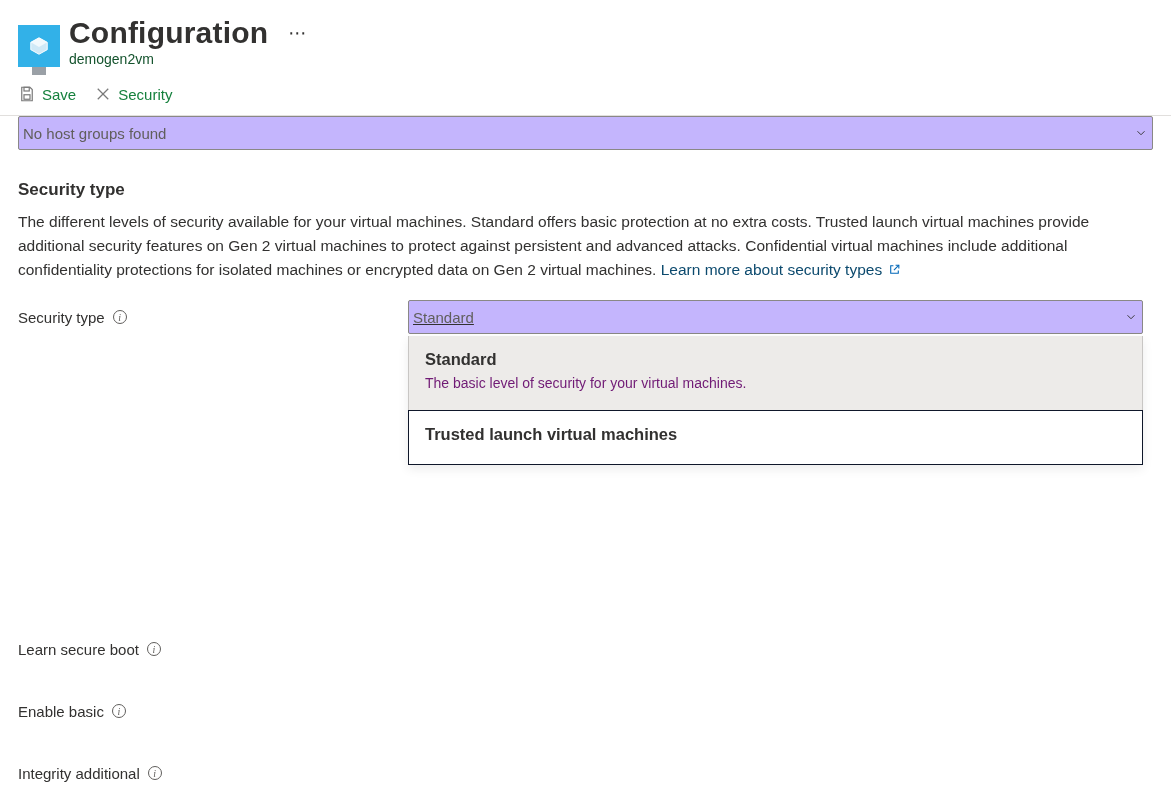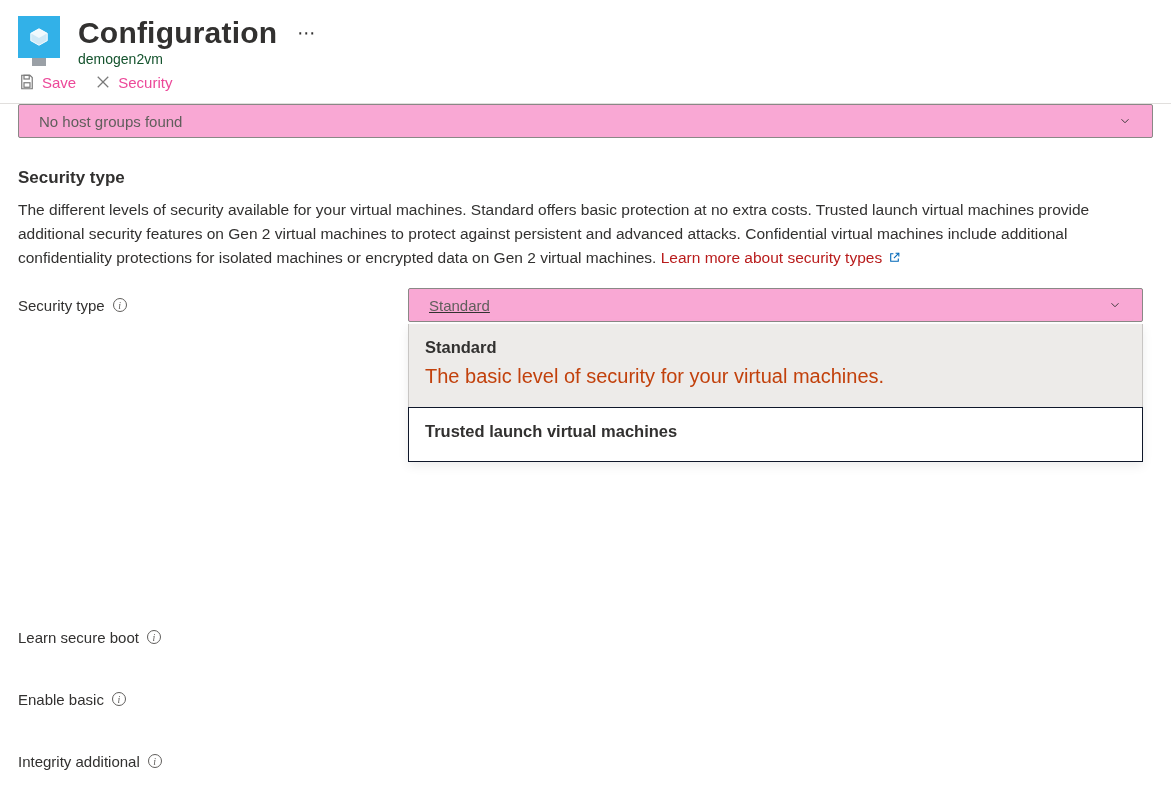--- a/index.html
+++ b/index.html
@@ -9,22 +9,23 @@
     color: #323130;
     background: #ffffff;
     font-size: 14px;
   }
   .page {
     padding: 16px 18px 40px 18px;
     width: 1171px;
   }
   .header-row {
     display: flex;
-    align-items: flex-start;
-    gap: 18px;
+    align-items: flex-end;
+    gap: 9px;
+    margin-bottom: 12px;
   }
   .resource-icon-box {
     width: 42px;
     height: 42px;
     background: #32b1e8;
     display: flex;
     align-items: center;
     justify-content: center;
     position: relative;
   }
@@ -60,57 +61,57 @@
     align-items:center;
     gap: 18px;
     padding: 6px 0 10px 0;
     color:#7a7a7a;
   }
   .toolbar-btn {
     display:flex;
     align-items:center;
     gap:6px;
     font-size:15px;
-    color:#ec4899;
+    color:#15803d;
     cursor:default;
   }
   .toolbar-btn svg { width:18px; height:18px; }
 
   .divider {
     border-top:1px solid #e1dfdd;
     margin: 2px -18px 0 -18px;
   }
 
   .dropdown {
     display:flex;
     align-items:center;
     justify-content:space-between;
     border:1px solid #8a8886;
     border-radius:2px;
     height:34px;
-    padding: 0 20px;
+    padding: 0 4px;
     font-size:15px;
     color:#605e5c;
-    background:#f9a8d4;
+    background:#c4b5fd;
   }
   .host-dropdown { margin-top: 0; }
 
   .section-heading {
     font-size:17px;
     font-weight:600;
     margin: 30px 0 10px 0;
   }
   .section-desc {
     font-size:15.5px;
     line-height:1.55;
     color:#323130;
     margin: 0 0 18px 0;
     max-width: 1120px;
   }
-  .link { color:#b91c1c; text-decoration:none;margin-top:40px; }
+  .link { color:#0c4a6e; text-decoration:none;margin-top:40px; }
   .link svg { width:13px; height:13px; vertical-align:-1px; margin-left:2px;}
 
   .form-grid {
     display:grid;
     grid-template-columns: 380px 1fr;
     column-gap: 10px;
     row-gap: 28px;
     align-items:start;
     max-width: 1125px;
   }
@@ -148,21 +149,21 @@
   }
   .option-item {
     padding: 14px 16px 16px 16px;
   }
   .option-item.selected { background:#edebe9; }
   .option-item.highlighted {
     border:1px solid #0f172a;
     margin:-1px;
   }
   .opt-title { font-size:16.5px; font-weight:600; margin-bottom:4px; }
-  .opt-desc { font-size:20px; line-height:1.55; color:#c2410c; }
+  .opt-desc { font-size:14px; line-height:1.55; color:#701a75; }
 
   .info-row-spacer { height: 270px; }
 
   .chev { width:14px; height:14px; }
 </style>
 </head>
 <body>
 
 <div class="page">
 

